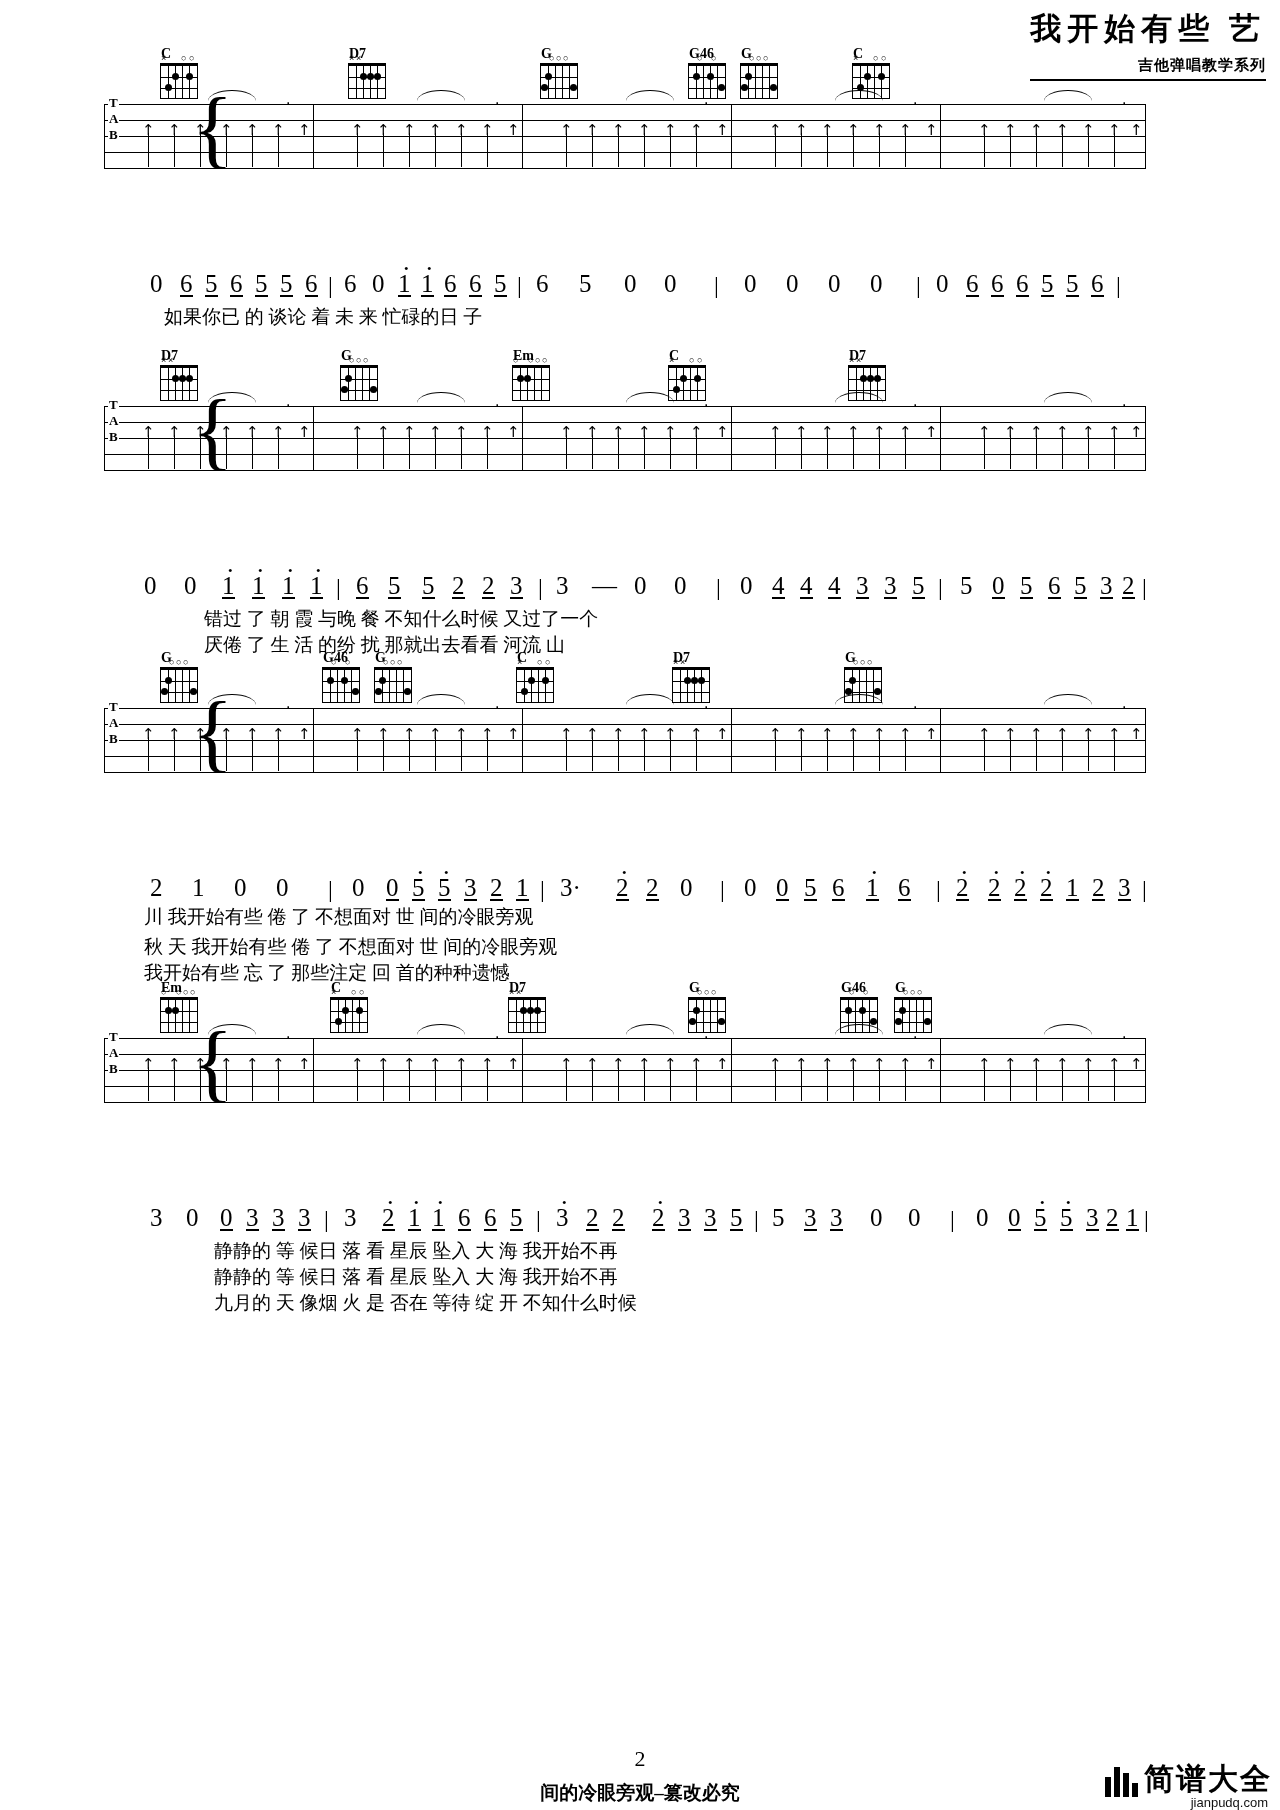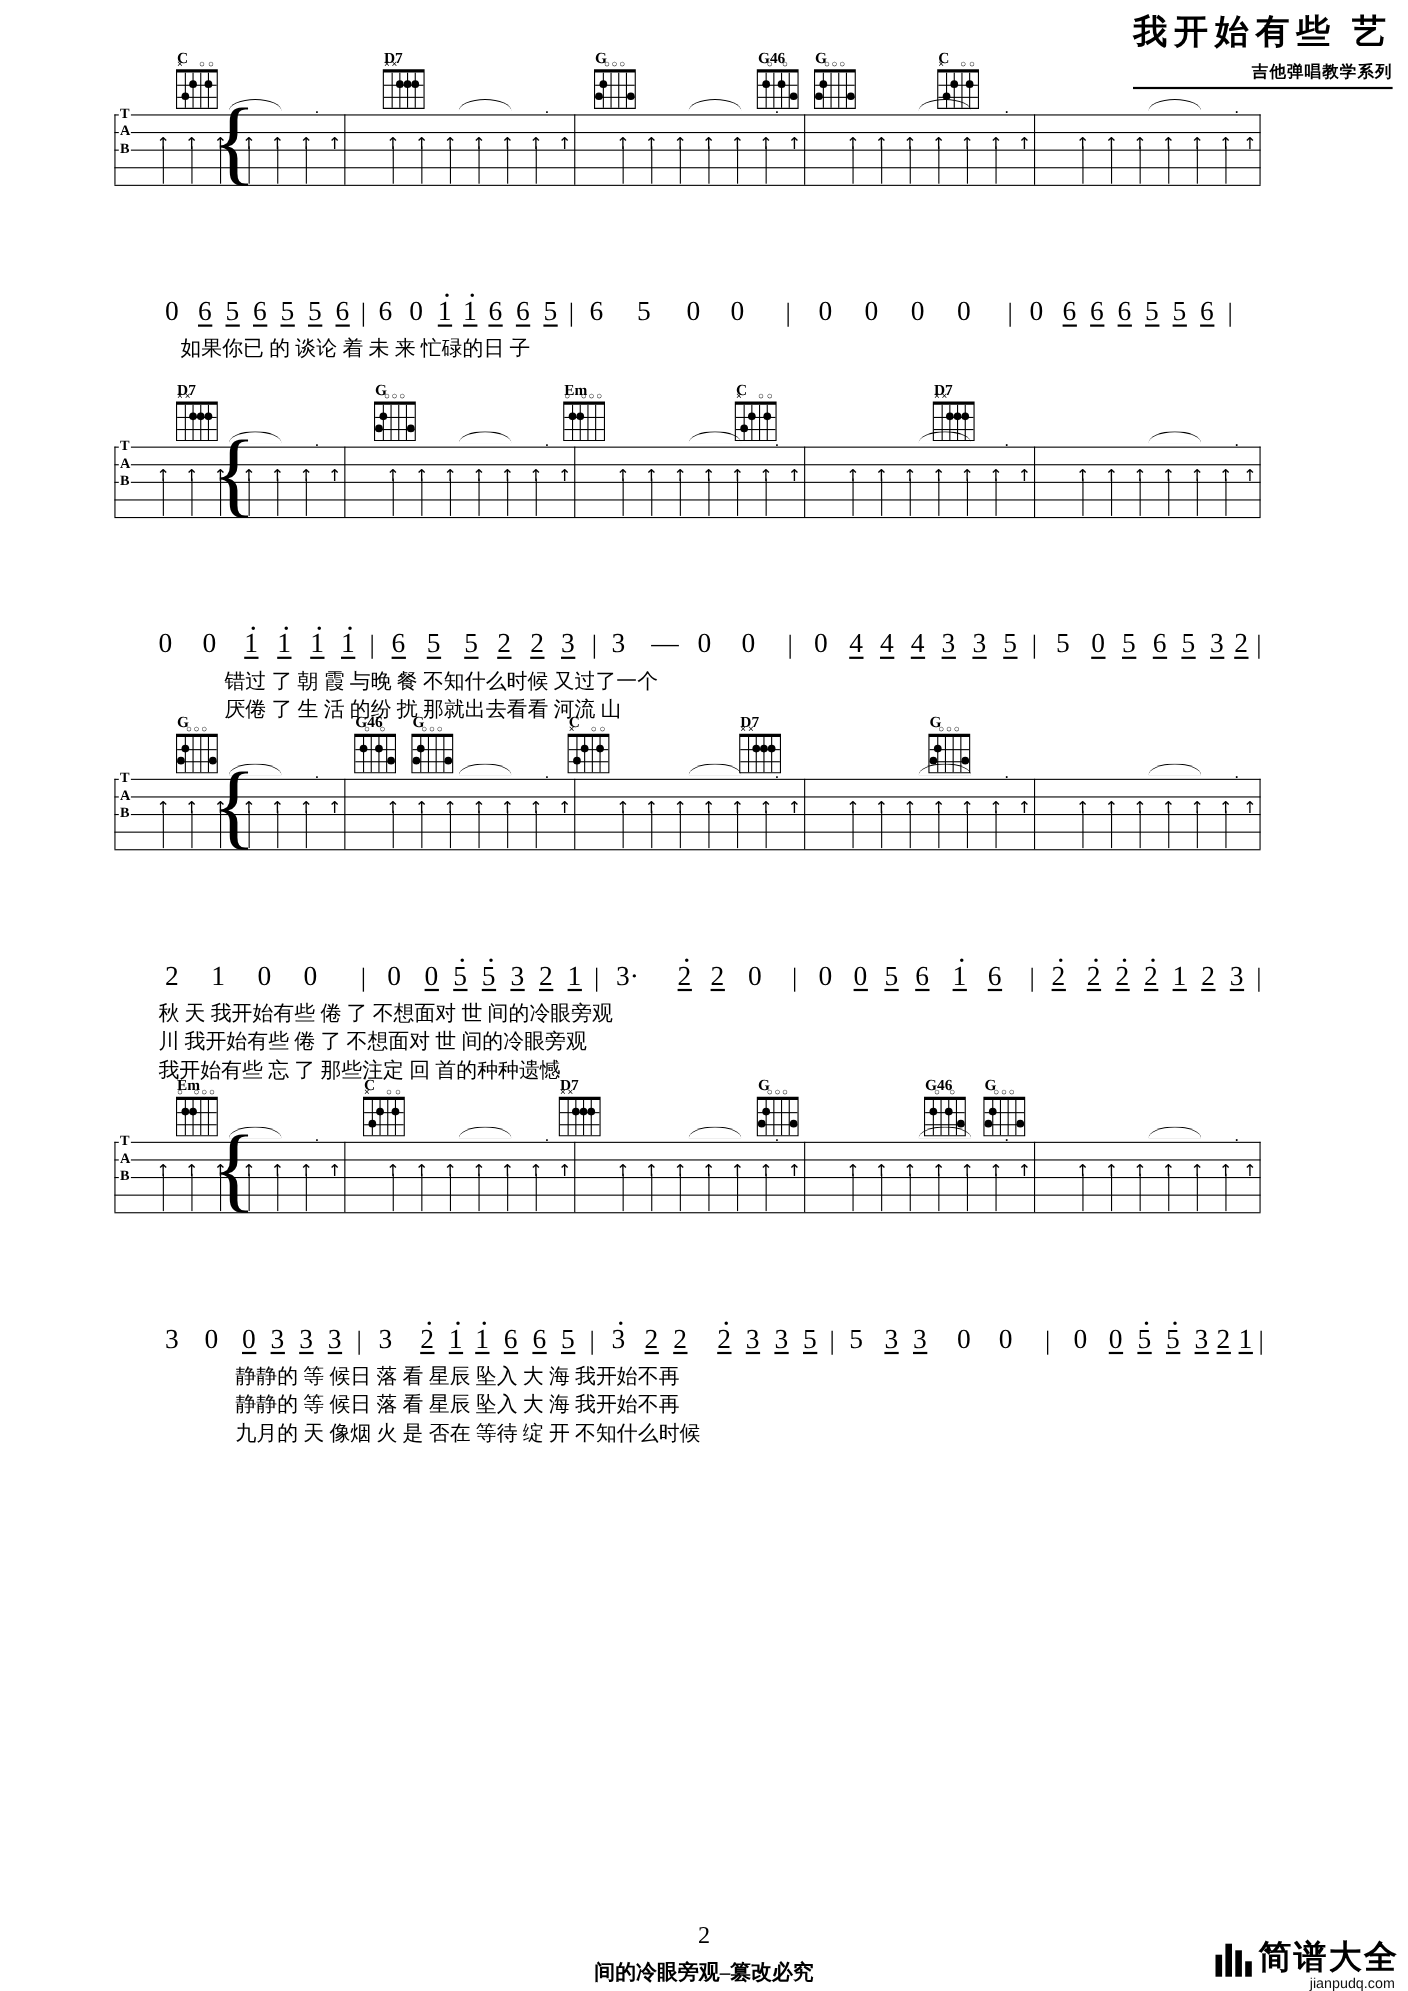--- a/index.html
+++ b/index.html
@@ -791,25 +791,25 @@
       <div class="num" style="left:852px"><span class="ovdot" style="left:6px;top:-4px">•</span>2<span class="under"></span></div>
       <div class="num" style="left:884px"><span class="ovdot" style="left:6px;top:-4px">•</span>2<span class="under"></span></div>
       <div class="num" style="left:910px"><span class="ovdot" style="left:6px;top:-4px">•</span>2<span class="under"></span></div>
       <div class="num" style="left:936px"><span class="ovdot" style="left:6px;top:-4px">•</span>2<span class="under"></span></div>
       <div class="num" style="left:962px">1<span class="under"></span></div>
       <div class="num" style="left:988px">2<span class="under"></span></div>
       <div class="num" style="left:1014px">3<span class="under"></span></div>
       <div class="vbar" style="left:1038px">|</div>
     </div>
 
+    <div class="lyricline">
+      <div class="ly" style="left:40px">川              我开始有些  倦   了            不想面对 世 间的冷眼旁观</div>
+    </div>
     <div class="lyricline" style="margin-top:4px;">
       <div class="ly" style="left:40px">秋 天            我开始有些  倦   了            不想面对 世 间的冷眼旁观</div>
-    </div>
-    <div class="lyricline">
-      <div class="ly" style="left:40px">川              我开始有些  倦   了            不想面对 世 间的冷眼旁观</div>
     </div>
     <div class="lyricline">
       <div class="ly" style="left:40px">                我开始有些  忘   了            那些注定 回 首的种种遗憾</div>
     </div>
   </div>
 
   <div class="system" style="top:980px;">
     <div class="chords">
       <div class="chord" style="left:160px;">
         <div class="cname">Em</div>

